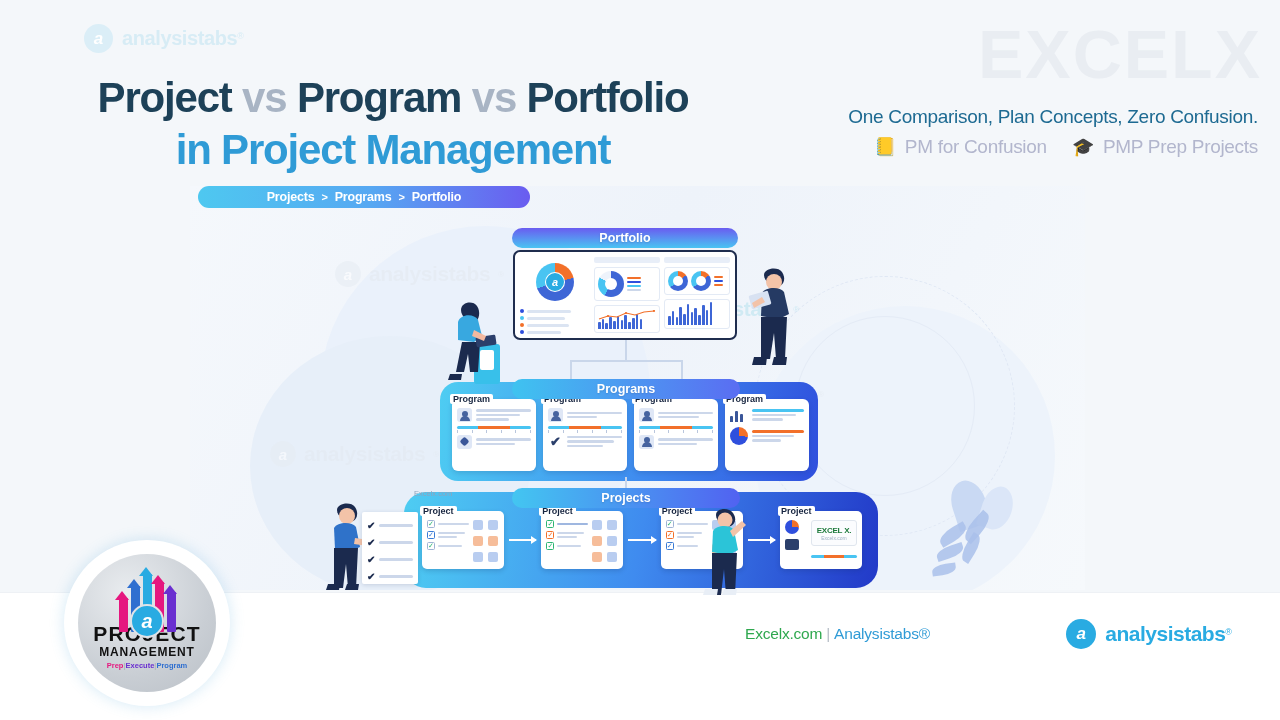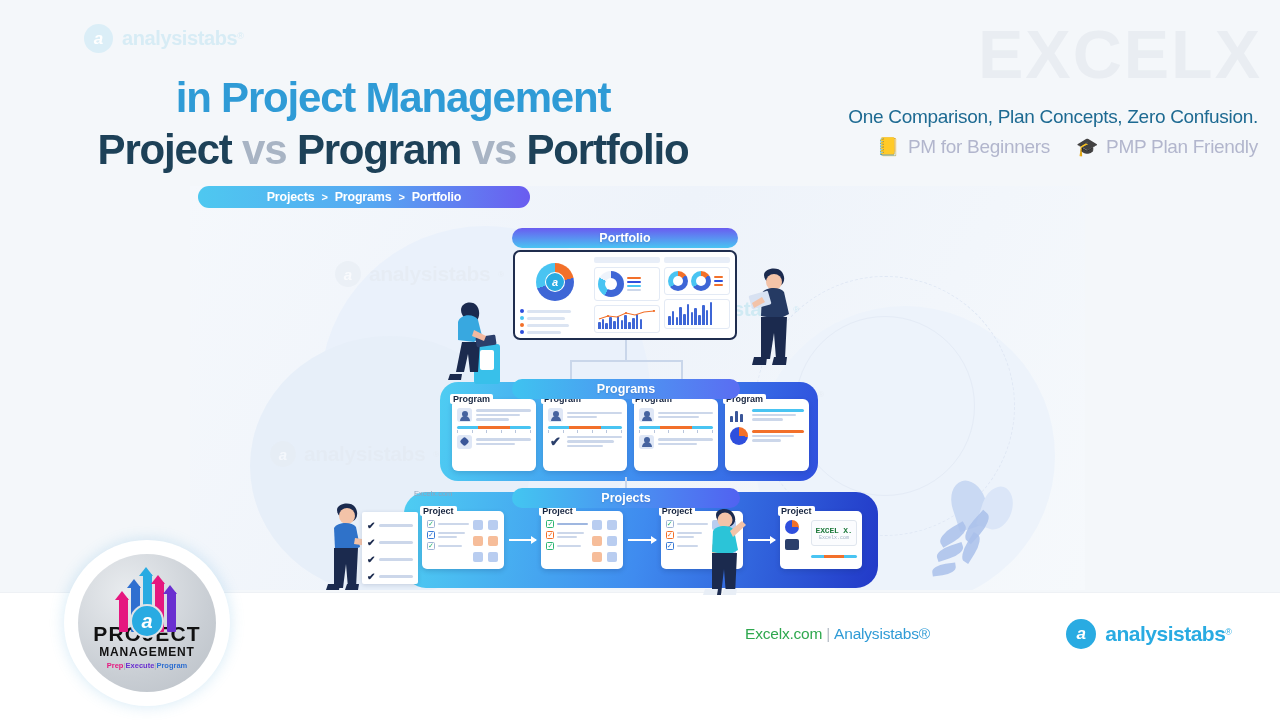--- a/index.html
+++ b/index.html
@@ -270,40 +270,40 @@
 <div class="stage">
 
   <div class="brand-wm">
     <div class="mark">a</div>
     <div>
       <span class="wtxt">analysistabs</span><span class="reg">®</span>
     </div>
   </div>
 
   <div class="headline">
-    <div class="h1line t-blue">in Project Management</div>
     <div class="h1line">
       <span class="t-dark">Project</span>
       <span class="t-vs">vs</span>
       <span class="t-dark">Program</span>
       <span class="t-vs">vs</span>
       <span class="t-dark">Portfolio</span>
     </div>
+    <div class="h1line t-blue">in Project Management</div>
   </div>
 
   <div class="excelx-wm">EXCELX</div>
   <div class="tagline">One Comparison, Plan Concepts, Zero Confusion.</div>
   <div class="chips">
     <div class="chip">
       <span class="em">📒</span>
-      <span>PM for Beginners</span>
+      <span>PM for Confusion</span>
     </div>
     <div class="chip">
       <span class="em">🎓</span>
-      <span>PMP Plan Friendly</span>
+      <span>PMP Prep Projects</span>
     </div>
   </div>
 
   <div class="illus">
     <div class="blob b1"></div>
     <div class="blob b2"></div>
     <div class="blob b3"></div>
     <div class="arcs"></div>
     <div class="arcs2"></div>
 
@@ -674,21 +674,21 @@
           <span class="ic-sm bl"></span>
       </div>
     </div>
     <div class="arrow"></div>
     <div class="proj-card">
       <div class="card-tag">Project</div>
       <div style="display:flex;flex-direction:column;gap:5px;width:22px;flex:none;">
         <span class="pie-mini" style="width:14px;height:14px"></span>
         <span class="ic-sm" style="width:14px;height:11px;background:#2b3f6b"></span>
       </div>
-      <div style="display:flex;flex-direction:column;gap:9px;flex:1;font-family:Liberation Mono, monospace;">
+      <div style="display:flex;flex-direction:column;gap:9px;flex:1;">
         <div class="excelx-badge">
           <span class="t1">EXCEL X.</span>
           <span class="t2">Excelx.com</span>
         </div>
         <div class="gantt-bar" style="width:100%"></div>
       </div>
     </div>
   </div>
 
   <svg class="person" style="left:444px; top:292px; width:58px; height:92px;" viewBox="0 0 58 92">

